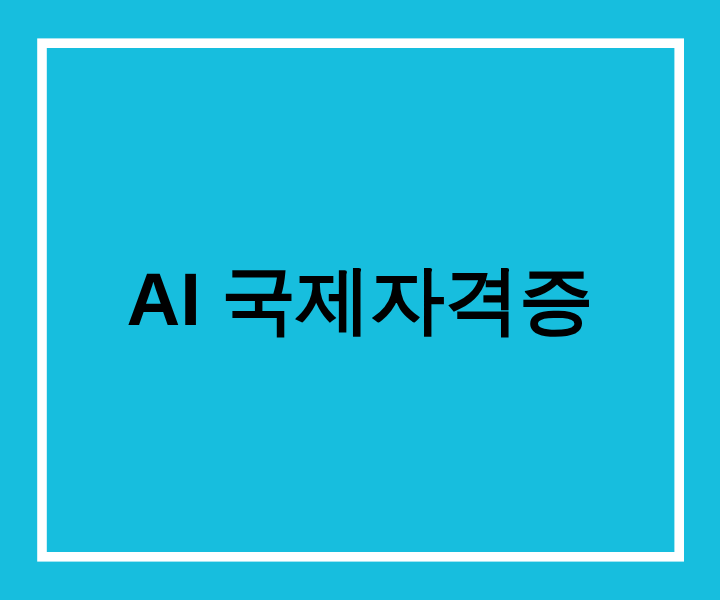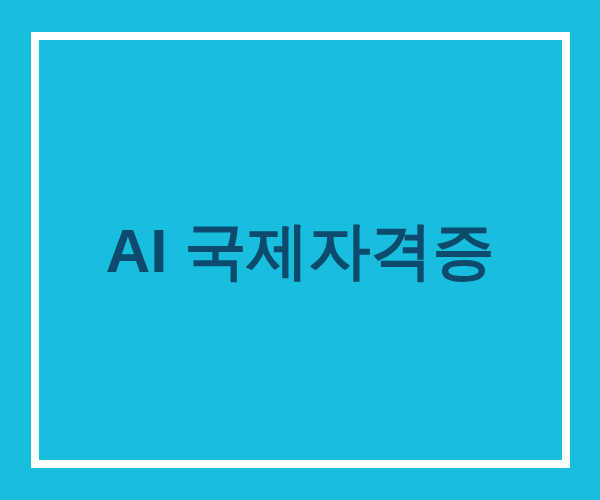--- a/index.html
+++ b/index.html
@@ -44,21 +44,21 @@
     align-items: center;
     justify-content: center;
     
     transform: translateY(1px);
     text-align: center;
     pointer-events: none;
   }
 
   .headline-line {
     display: block;
-    color: #0c4a6e;
+    color: #000000;
     font-weight: 700;
     font-size: 62px;
     line-height: 1.47;
     letter-spacing: 0.5px;
     white-space: nowrap;
   }
 
   .headline-line.line-korean {
     letter-spacing: 0px;
   }

